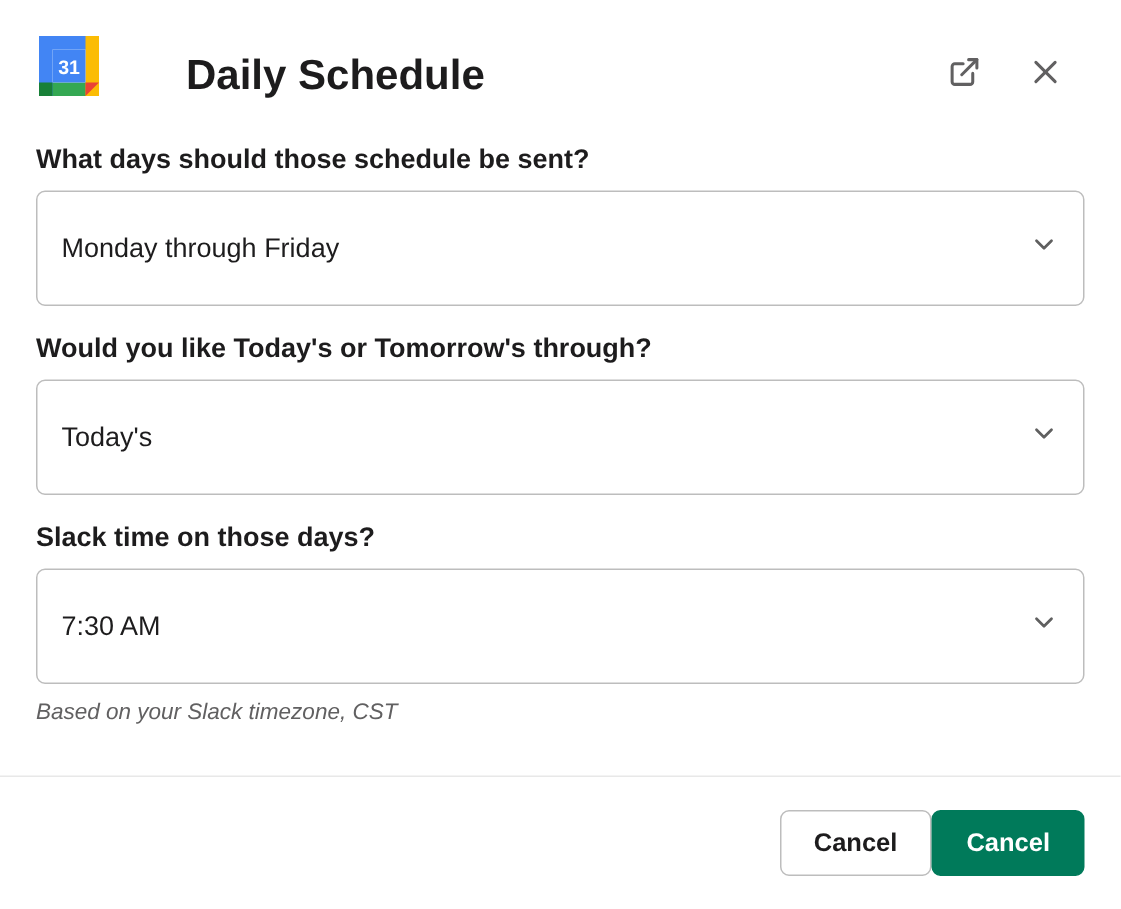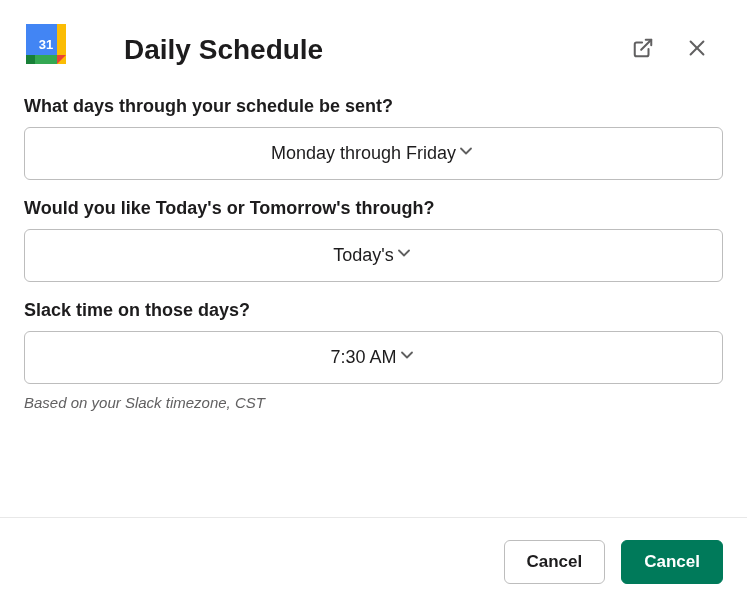--- a/index.html
+++ b/index.html
@@ -54,45 +54,45 @@
       font-weight: 700;
       color: #1d1c1d;
       margin-top: 18px;
       margin-bottom: 10px;
     }
     .field-label:first-child { margin-top: 6px; }
     .select {
       width: 100%;
       border: 1px solid #bdbdbd;
       border-radius: 6px;
-      padding: 13px 16px;
+      padding: 25px 16px;
       font-size: 18px;
       color: #1d1c1d;
       display: flex;
       align-items: center;
-      justify-content: center;
+      justify-content: space-between;
       cursor: pointer;
       background: #fff;
     }
     .select .chevron {
       color: #606060;
       flex-shrink: 0;
     }
     .helper-text {
       font-size: 15px;
       color: #616061;
       margin-top: 10px;
       font-style: italic;
     }
     .modal-footer {
       border-top: 1px solid #e8e8e8;
       padding: 22px 24px;
       display: flex;
       justify-content: flex-end;
-      gap: 16px;
+      gap: 0;
     }
     .btn {
       font-size: 17px;
       font-weight: 700;
       padding: 11px 22px;
       border-radius: 6px;
       cursor: pointer;
     }
     .btn-secondary {
       background: #fff;
@@ -135,21 +135,21 @@
       <svg width="22" height="22" viewBox="0 0 24 24" fill="none" stroke-width="2.2" stroke-linecap="round">
         <line x1="5" y1="5" x2="19" y2="19"></line>
         <line x1="19" y1="5" x2="5" y2="19"></line>
       </svg>
     </div>
   </div>
 </div>
 
 <div class="modal-body">
 
-  <div class="field-label">What days through your schedule be sent?</div>
+  <div class="field-label">What days should those schedule be sent?</div>
   <div class="select">
     <span>Monday through Friday</span>
     <span class="chevron">
       <svg width="20" height="20" viewBox="0 0 24 24" fill="none" stroke="currentColor" stroke-width="2.2" stroke-linecap="round" stroke-linejoin="round">
           <polyline points="6 9 12 15 18 9"></polyline>
         </svg>
     </span>
   </div>
 
   <div class="field-label">Would you like Today's or Tomorrow's through?</div>

